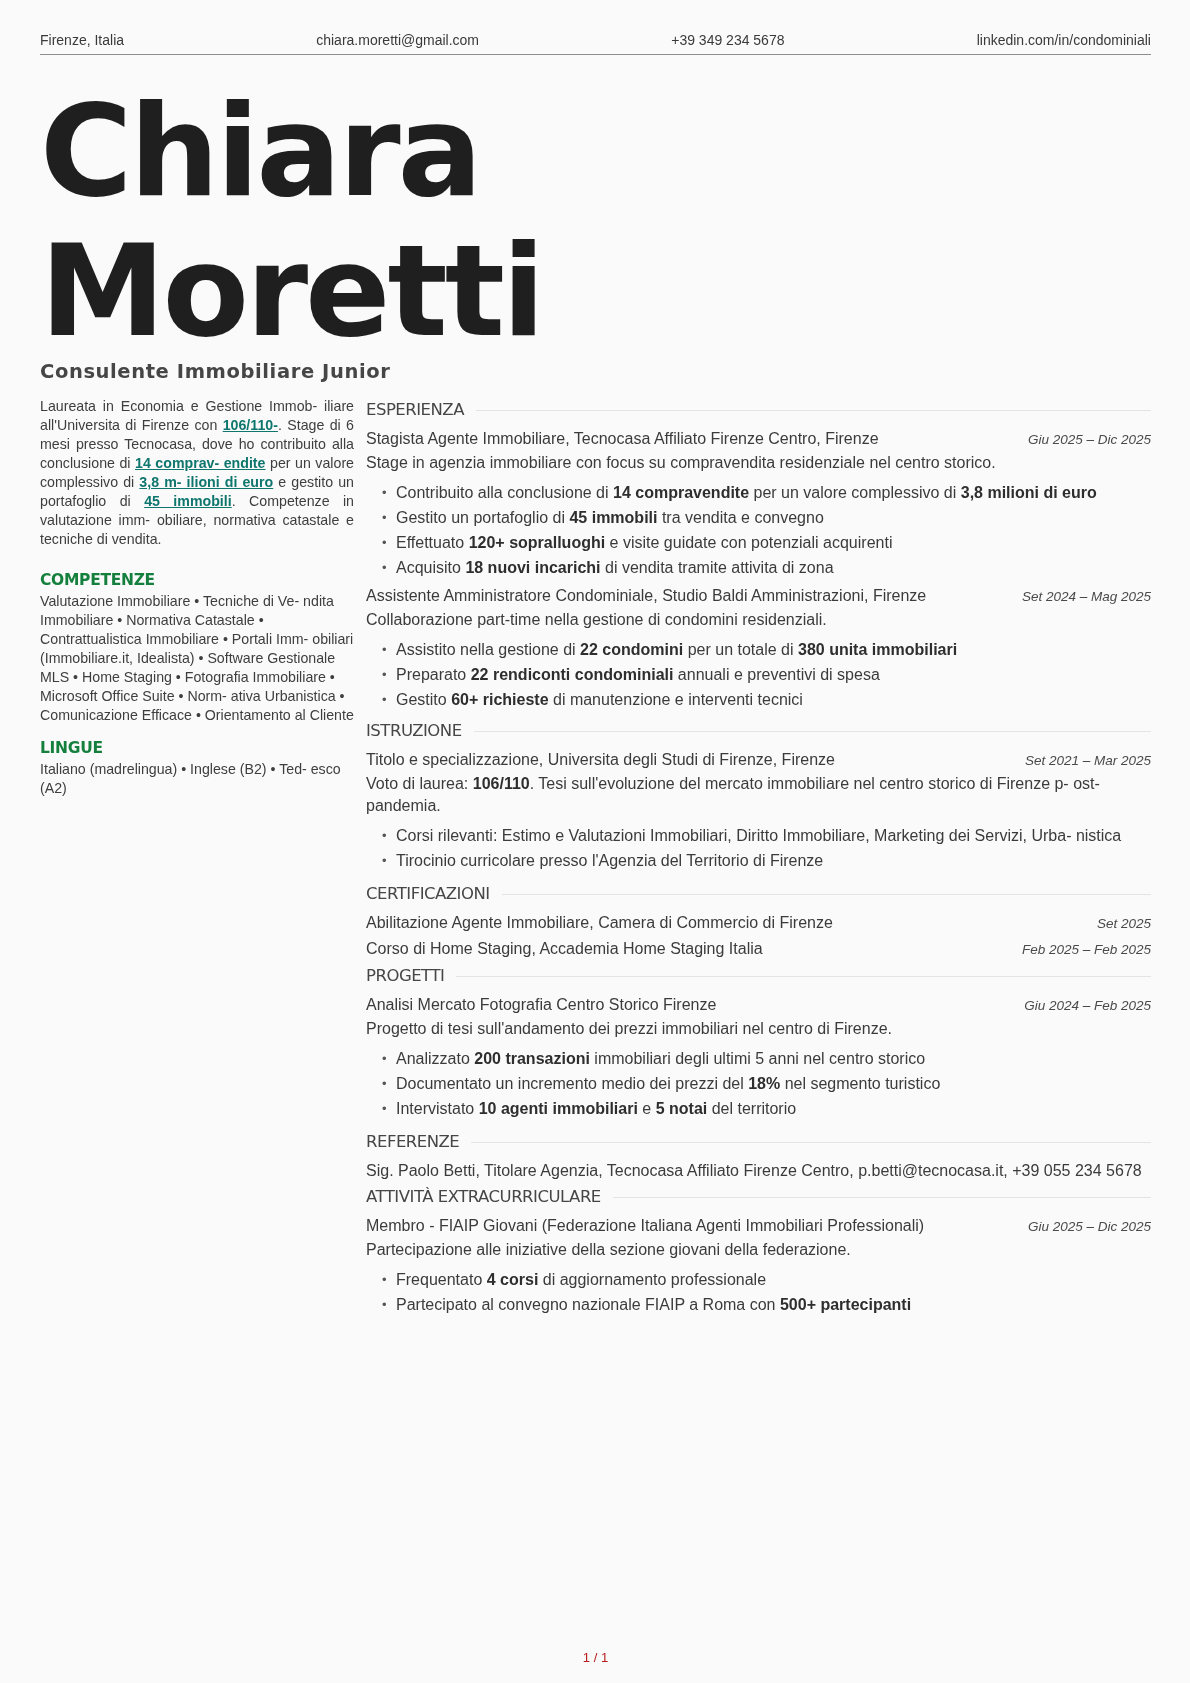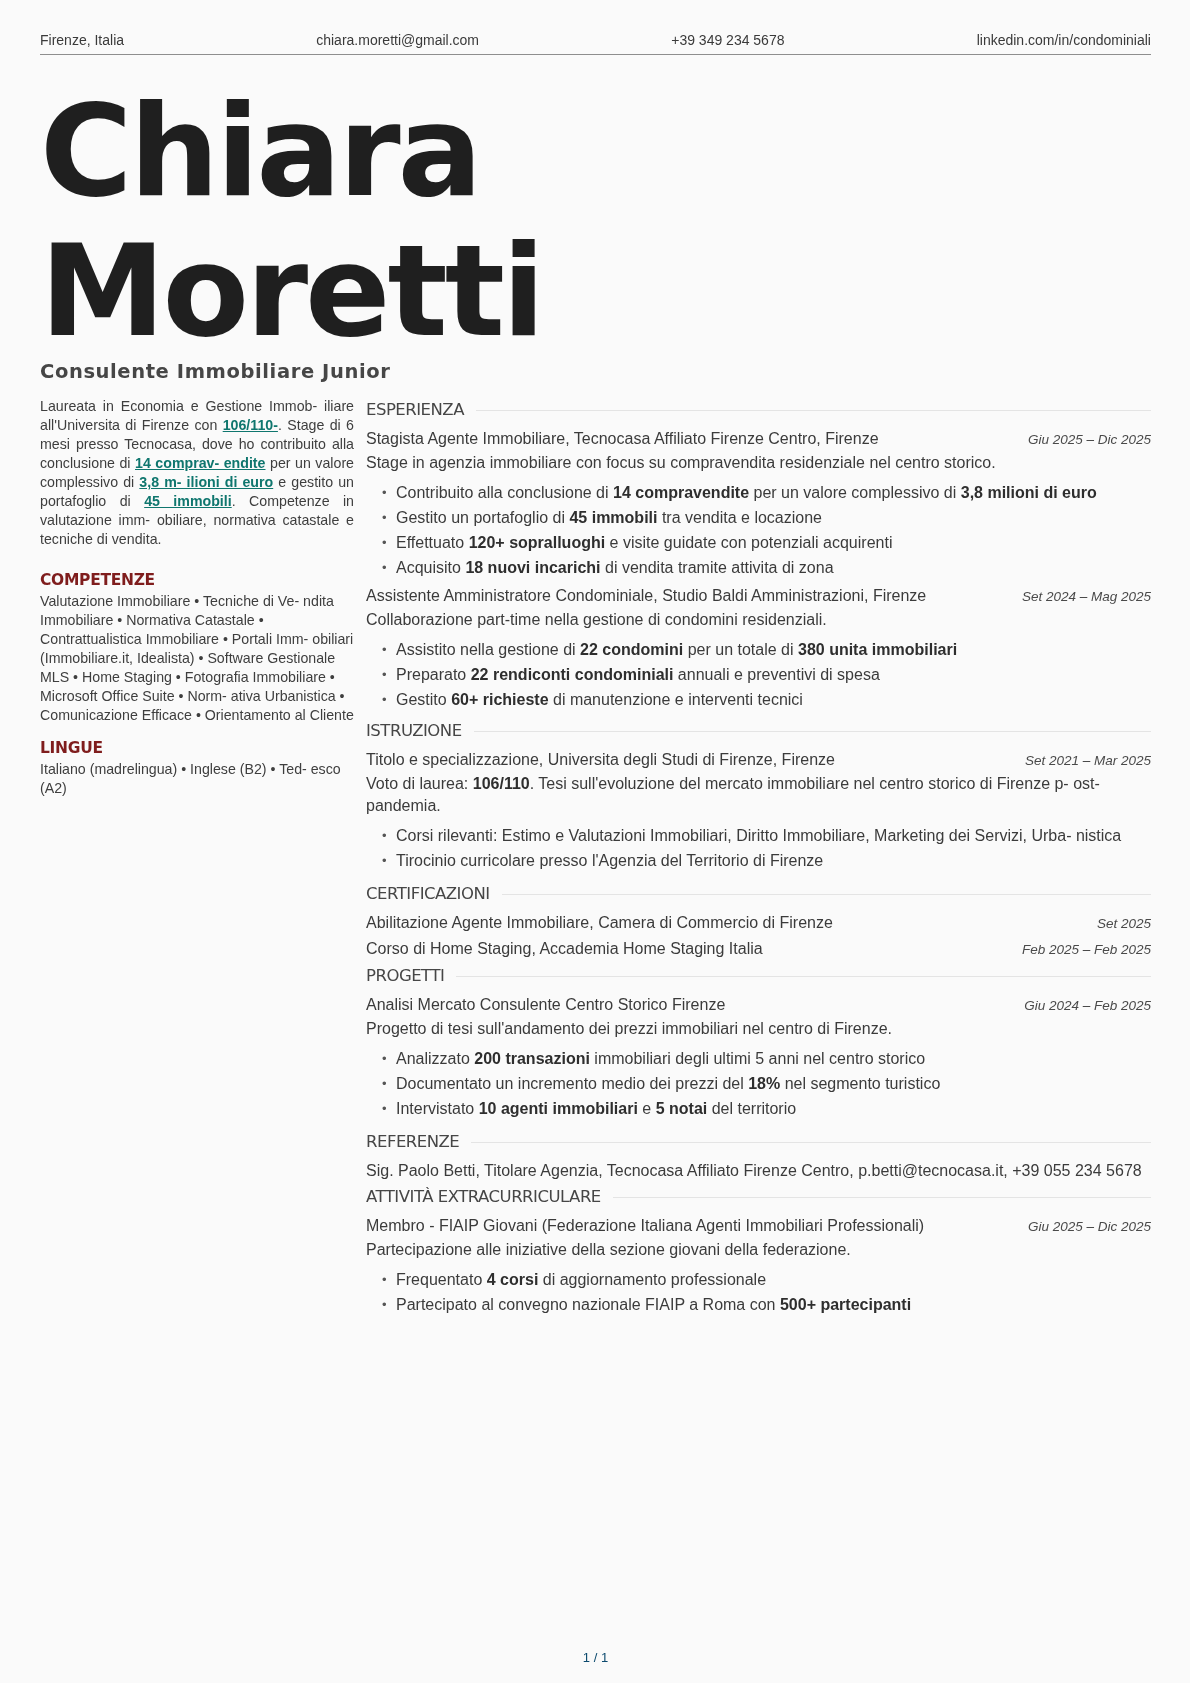--- a/index.html
+++ b/index.html
@@ -40,21 +40,21 @@
     }
 
     .sidebar {
       position: absolute; left: 0; top: 397px; width: 314px;
       font-size: 14.2px; line-height: 19px; color: #3e3e3e;
     }
     .sidebar p { text-align: justify; }
     .sidebar b { color: #0f766e; text-decoration: underline; }
     .side-h {
       font-family: "DejaVu Sans", sans-serif; font-weight: bold;
-      font-size: 15.5px; color: #7f1d1d; letter-spacing: -0.3px;
+      font-size: 15.5px; color: #15803d; letter-spacing: -0.3px;
       margin-top: 22px; margin-bottom: 2px;
     }
 
     .main {
       position: absolute; left: 326px; top: 398px; width: 785px;
       font-size: 16px; line-height: 22px; color: #3b3b3b;
     }
     .sec-h {
       display: flex; align-items: center;
       font-family: "DejaVu Sans", sans-serif; font-weight: normal;
@@ -67,21 +67,21 @@
     .desc { margin-top: 1px; }
     ul.bullets { list-style: none; margin: 8px 0 0 16px; }
     ul.bullets li { position: relative; padding-left: 14px; margin-bottom: 3px; }
     ul.bullets li::before {
       content: "\2022"; position: absolute; left: 0; top: 0; color: #555; font-size: 13px;
     }
     b { font-weight: bold; color: #2e2e2e; }
 
     .page-num {
       position: absolute; left: 0; width: 1111px; top: 1650px;
-      text-align: center; font-size: 13px; color: #0c4a6e;
+      text-align: center; font-size: 13px; color: #b91c1c;
     }
   </style>
 </head>
 <body>
 
 <div class="page">
 
   <div class="contact-bar">
     <span>Firenze, Italia</span>
     <span>chiara.moretti@gmail.com</span>
@@ -114,21 +114,21 @@
     </div>
 
     <div>
       <div class="entry-head">
         <span>Stagista Agente Immobiliare, Tecnocasa Affiliato Firenze Centro, Firenze</span>
         <span class="date">Giu 2025 – Dic 2025</span>
       </div>
       <div class="desc">Stage in agenzia immobiliare con focus su compravendita residenziale nel centro storico.</div>
       <ul class="bullets">
         <li><span>Contribuito alla conclusione di </span><b>14 compravendite</b><span> per un valore complessivo di </span><b>3,8 milioni di euro</b></li>
-        <li><span>Gestito un portafoglio di </span><b>45 immobili</b><span> tra vendita e locazione</span></li>
+        <li><span>Gestito un portafoglio di </span><b>45 immobili</b><span> tra vendita e convegno</span></li>
         <li><span>Effettuato </span><b>120+ sopralluoghi</b><span> e visite guidate con potenziali acquirenti</span></li>
         <li><span>Acquisito </span><b>18 nuovi incarichi</b><span> di vendita tramite attivita di zona</span></li>
       </ul>
     </div>
 
     <div style="margin-top:6px">
       <div class="entry-head">
         <span>Assistente Amministratore Condominiale, Studio Baldi Amministrazioni, Firenze</span>
         <span class="date">Set 2024 – Mag 2025</span>
       </div>
@@ -168,21 +168,21 @@
       <span>Corso di Home Staging, Accademia Home Staging Italia</span>
       <span class="date">Feb 2025 – Feb 2025</span>
     </div>
 
     <div class="sec-h" style="margin-top:3px">
       <span>PROGETTI</span>
         <span class="rule"></span>
     </div>
     <div>
       <div class="entry-head">
-        <span>Analisi Mercato Consulente Centro Storico Firenze</span>
+        <span>Analisi Mercato Fotografia Centro Storico Firenze</span>
         <span class="date">Giu 2024 – Feb 2025</span>
       </div>
       <div class="desc">Progetto di tesi sull'andamento dei prezzi immobiliari nel centro di Firenze.</div>
       <ul class="bullets">
         <li><span>Analizzato </span><b>200 transazioni</b><span> immobiliari degli ultimi 5 anni nel centro storico</span></li>
         <li><span>Documentato un incremento medio dei prezzi del </span><b>18%</b><span> nel segmento turistico</span></li>
         <li><span>Intervistato </span><b>10 agenti immobiliari</b><span> e </span><b>5 notai</b><span> del territorio</span></li>
       </ul>
     </div>
 

